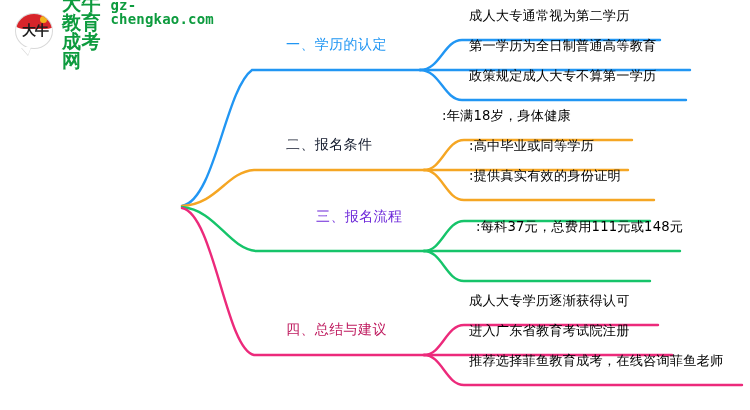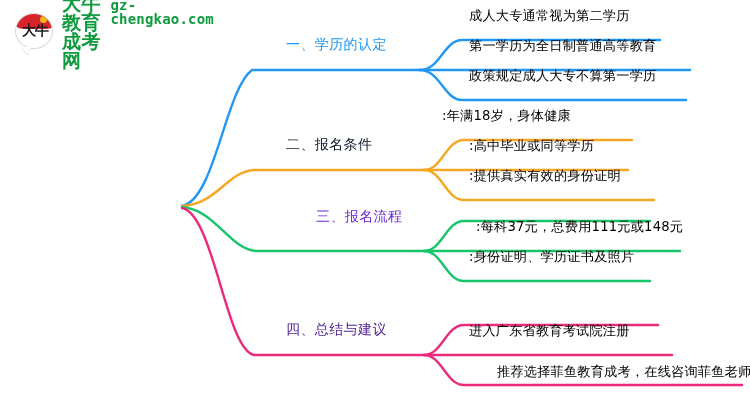--- a/index.html
+++ b/index.html
@@ -188,29 +188,29 @@
     </g>
   </svg>
 
 
   <div class="node branch-node" style="left:286px; top:36px; color:#2196f3;">一、学历的认定</div>
 
   <div class="node branch-node" style="left:286px; top:136px; color:#0f172a;">二、报名条件</div>
 
   <div class="node branch-node" style="left:286px; top:208px; color:#6d28d9;margin-left:30px;">三、报名流程</div>
 
-  <div class="node branch-node" style="left:286px; top:321px; color:#4c1d95;">四、总结与建议</div>
+  <div class="node branch-node" style="left:286px; top:321px; color:#be185d;">四、总结与建议</div>
 
   <div class="node leaf-node" style="left:469px; top:7px;">成人大专通常视为第二学历</div>
   <div class="node leaf-node" style="left:469px; top:37px;">第一学历为全日制普通高等教育</div>
   <div class="node leaf-node" style="left:469px; top:67px;">政策规定成人大专不算第一学历</div>
 
   <div class="node leaf-node" style="left:442px; top:107px;">:年满18岁，身体健康</div>
   <div class="node leaf-node" style="left:469px; top:137px;">:高中毕业或同等学历</div>
   <div class="node leaf-node" style="left:469px; top:167px;">:提供真实有效的身份证明</div>
 
   <div class="node leaf-node" style="left:476px; top:218px;">:每科37元，总费用111元或148元</div>
-  <div class="node leaf-node" style="left:469px; top:248px;">:身份证明、学历证书及照片</div>
-
+
+  <div class="node leaf-node" style="left:469px; top:292px;">成人大专学历逐渐获得认可</div>
   <div class="node leaf-node" style="left:469px; top:322px;">进入广东省教育考试院注册</div>
-  <div class="node leaf-node" style="left:469px; top:363px;margin-left:28px;">推荐选择菲鱼教育成考，在线咨询菲鱼老师</div>
+  <div class="node leaf-node" style="left:469px; top:352px;">推荐选择菲鱼教育成考，在线咨询菲鱼老师</div>
 
 </div>
 
 </body></html>

